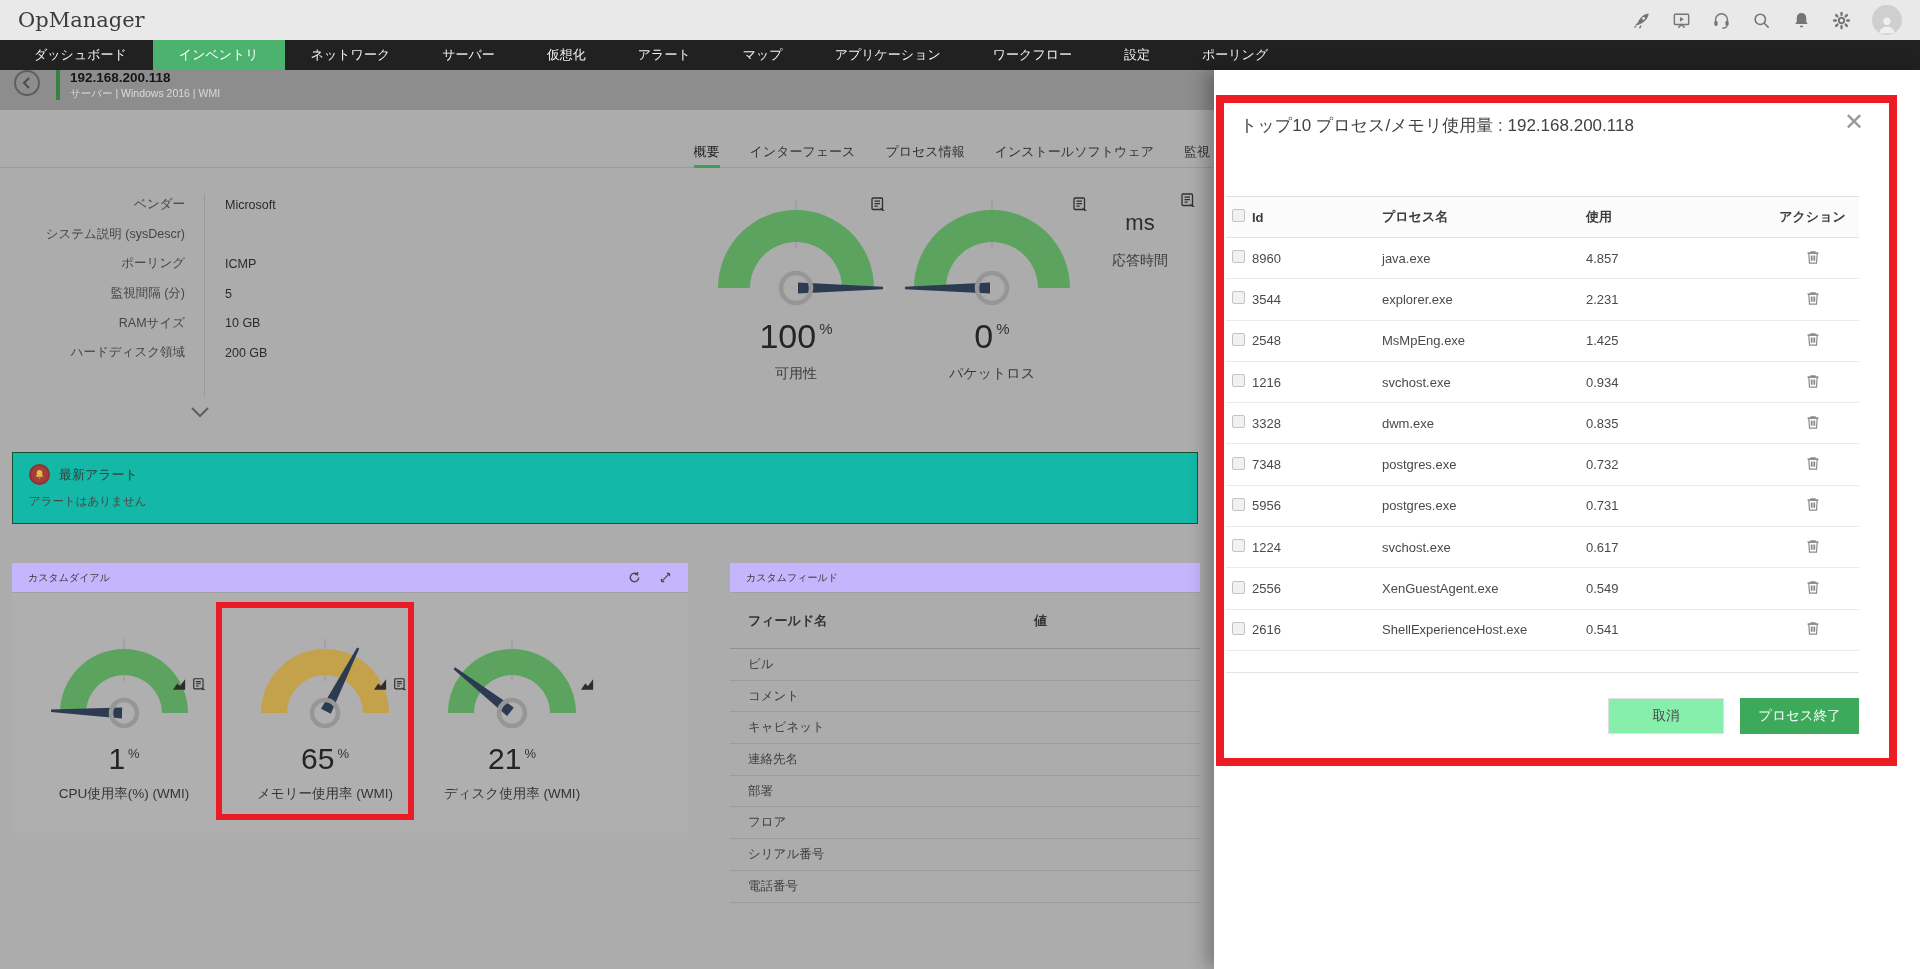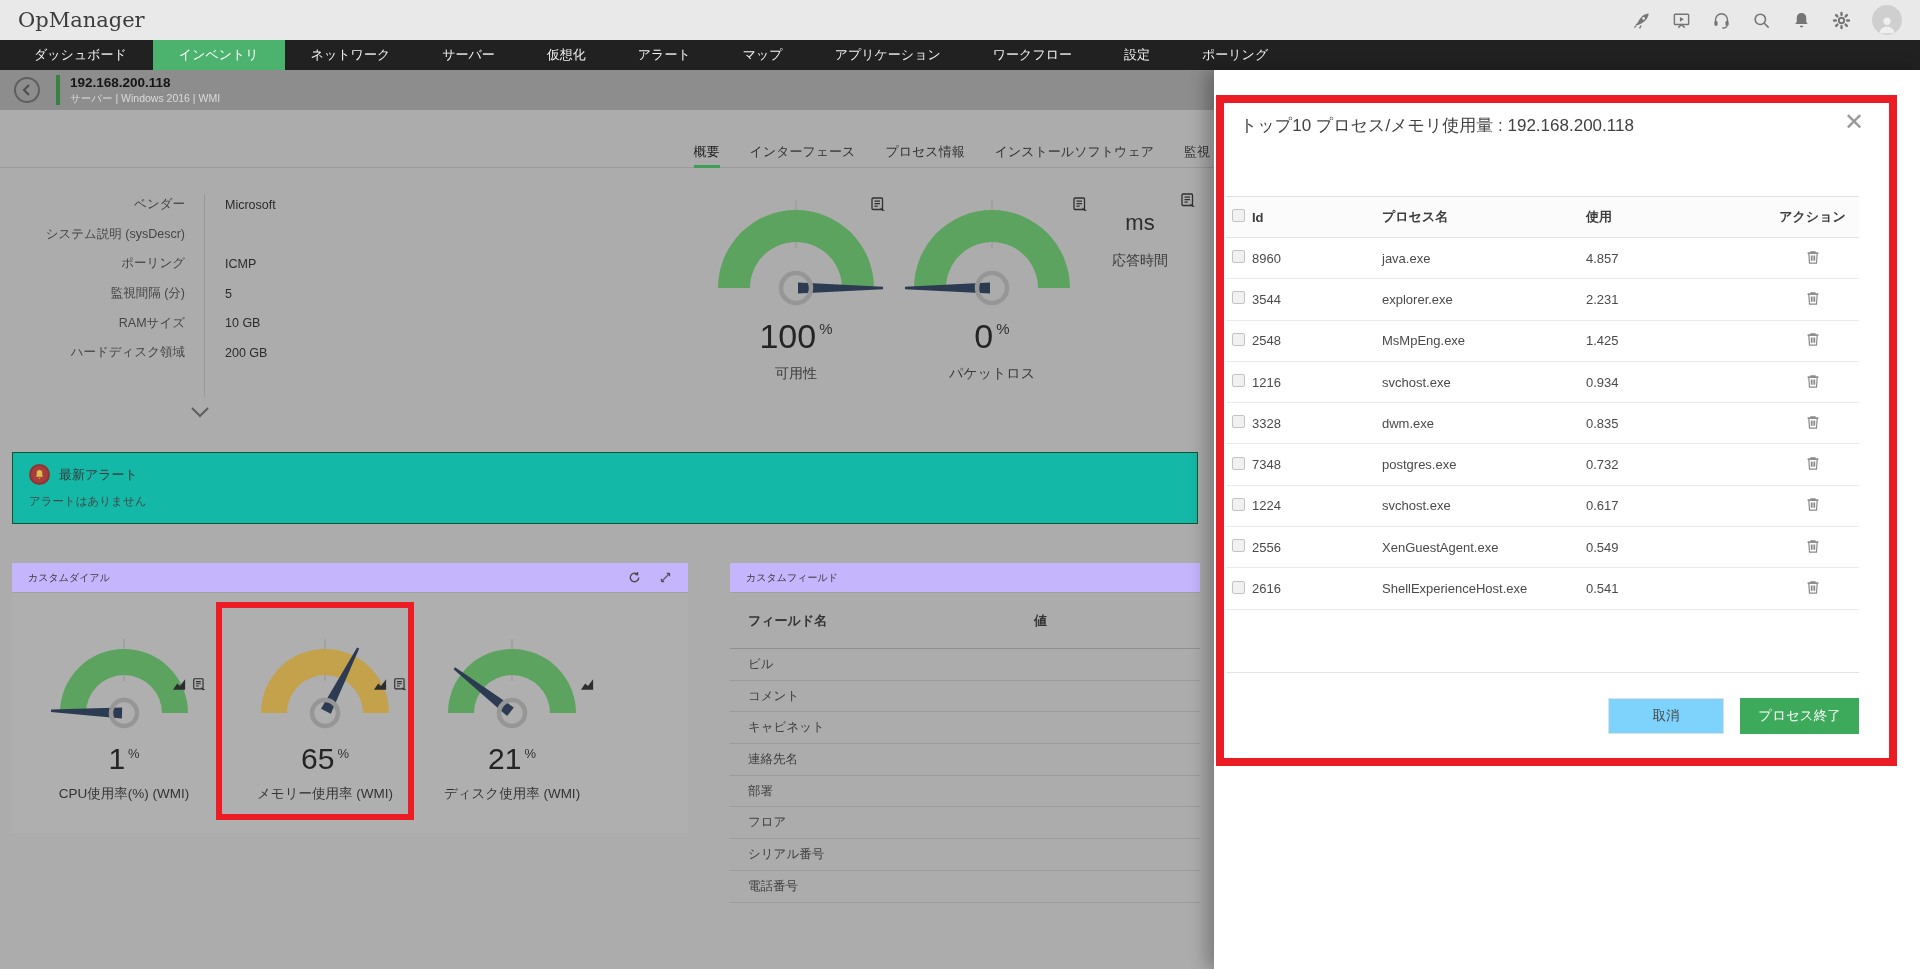--- a/index.html
+++ b/index.html
@@ -14,21 +14,21 @@
   .logo { font-family:"DejaVu Serif","Liberation Serif",serif; font-size:21px; color:#3c3c3c; }
   .tb-icons { display:flex; align-items:center; gap:21px; color:#757575; }
   .tb-icons .icon svg { width:19px; height:19px; display:block; }
   .avatar { width:30px; height:30px; border-radius:50%; background:#cfcfcf; overflow:hidden; display:flex; align-items:flex-end; justify-content:center; }
   .avatar svg { width:22px; height:22px; color:#efefef; }
   
   .nav { position:absolute; top:40px; left:0; right:0; height:30px; background:#212121; display:flex; align-items:stretch; padding-left:8px; }
   .nav-item { color:#f2f2f2; font-size:13px; display:flex; align-items:center; padding:0 26px; cursor:default; }
   .nav-item.active { background:#4cb36e; color:#fff; }
   
-  .devhdr { position:absolute; top:70px; left:0; right:0; height:40px; background:#8d8d8d; display:flex; align-items:center; }
+  .devhdr { position:absolute; top:70px; left:0; right:0; height:40px; background:#8d8d8d; display:flex; align-items:flex-start; }
   .backbtn { width:26px; height:26px; border-radius:50%; border:2px solid #5f5f5f; color:#4c4c4c; margin-left:14px;
     display:flex; align-items:center; justify-content:center; }
   .backbtn svg { width:12px; height:12px; }
   .greenbar { width:4px; height:30px; background:#37823f; margin:0 10px 0 16px; }
   .dev-ip { font-size:13.5px; font-weight:bold; color:#151515; line-height:1.25; }
   .dev-meta { font-size:10.5px; color:#dadada; line-height:1.3; }
   
   .content { position:absolute; top:110px; left:0; width:1214px; bottom:0; }
   .tabsrow { position:absolute; top:28px; left:0; width:1214px; height:30px; border-bottom:1px solid #9a9a9a;
     display:flex; justify-content:flex-end; gap:30px; padding-right:4px; }
@@ -82,21 +82,21 @@
   .ptable { position:absolute; left:12px; top:126px; width:633px; border-collapse:collapse; }
   .ptable th { height:41px; background:#fbfbfb; border-top:1px solid #e0e0e0; border-bottom:1px solid #e3e3e3;
     font-size:13px; color:#3c3c3c; text-align:left; font-weight:bold; }
   .ptable td { height:41.3px; border-bottom:1px solid #ebebeb; font-size:13px; color:#4a4a4a; }
   .c1 { width:26px; padding-left:6px; } .c2 { width:130px; } .c3 { width:204px; } .c4 { width:180px; } .c5 { width:93px; text-align:center !important; }
   .cbx { display:inline-block; width:13px; height:13px; border:1px solid #c3c3c3; border-radius:2px; background:#f1f1f1; }
   .trashbtn { background:none; border:none; color:#8a8a8a; cursor:default; }
   .trashbtn svg { width:16px; height:16px; }
   .panel-div2 { position:absolute; left:12px; top:602px; width:633px; border-top:1px solid #e3e3e3; }
   .btn { position:absolute; top:628px; height:36px; font-size:13.5px; display:flex; align-items:center; justify-content:center; cursor:default; }
-  .btn-cancel { left:394px; width:116px; background:#7dd3fc; border:1px solid #e0e0e0; color:#4a4a4a; }
+  .btn-cancel { left:394px; width:116px; background:#86efac; border:1px solid #e0e0e0; color:#4a4a4a; }
   .btn-kill { left:526px; width:119px; border:none; color:#fff; }
   
   .ann { position:absolute; pointer-events:none; }
   .ann-panel { left:1216px; top:95px; width:681px; height:671px; border-width:8px; border-style:solid; }
   .ann-dial { left:216px; top:602px; width:198px; height:218px; border-width:6px; border-style:solid; }
 </style>
 </head>
 <body>
 
 <div class="screen">
@@ -478,20 +478,31 @@
        <td class="c3">postgres.exe</td>
        <td class="c4">0.732</td>
        <td class="c5"><button class="trashbtn"><svg viewBox="0 0 16 16" fill="none" stroke="currentColor" stroke-width="1.2">
                   <path d="M2.5 4.2h11M6 4.2V2.8h4v1.4"></path>
                   <path d="M3.8 4.2l.7 10h7l.7-10z"></path>
                   <path d="M6.4 6.5v5.2M8 6.5v5.2M9.6 6.5v5.2"></path>
                 </svg></button></td>
      </tr>
           <tr>
        <td class="c1"><span class="cbx"></span></td>
+       <td class="c2">5956</td>
+       <td class="c3">postgres.exe</td>
+       <td class="c4">0.731</td>
+       <td class="c5"><button class="trashbtn"><svg viewBox="0 0 16 16" fill="none" stroke="currentColor" stroke-width="1.2">
+                  <path d="M2.5 4.2h11M6 4.2V2.8h4v1.4"></path>
+                  <path d="M3.8 4.2l.7 10h7l.7-10z"></path>
+                  <path d="M6.4 6.5v5.2M8 6.5v5.2M9.6 6.5v5.2"></path>
+                </svg></button></td>
+     </tr>
+          <tr>
+       <td class="c1"><span class="cbx"></span></td>
        <td class="c2">1224</td>
        <td class="c3">svchost.exe</td>
        <td class="c4">0.617</td>
        <td class="c5"><button class="trashbtn"><svg viewBox="0 0 16 16" fill="none" stroke="currentColor" stroke-width="1.2">
                   <path d="M2.5 4.2h11M6 4.2V2.8h4v1.4"></path>
                   <path d="M3.8 4.2l.7 10h7l.7-10z"></path>
                   <path d="M6.4 6.5v5.2M8 6.5v5.2M9.6 6.5v5.2"></path>
                 </svg></button></td>
      </tr>
           <tr>

